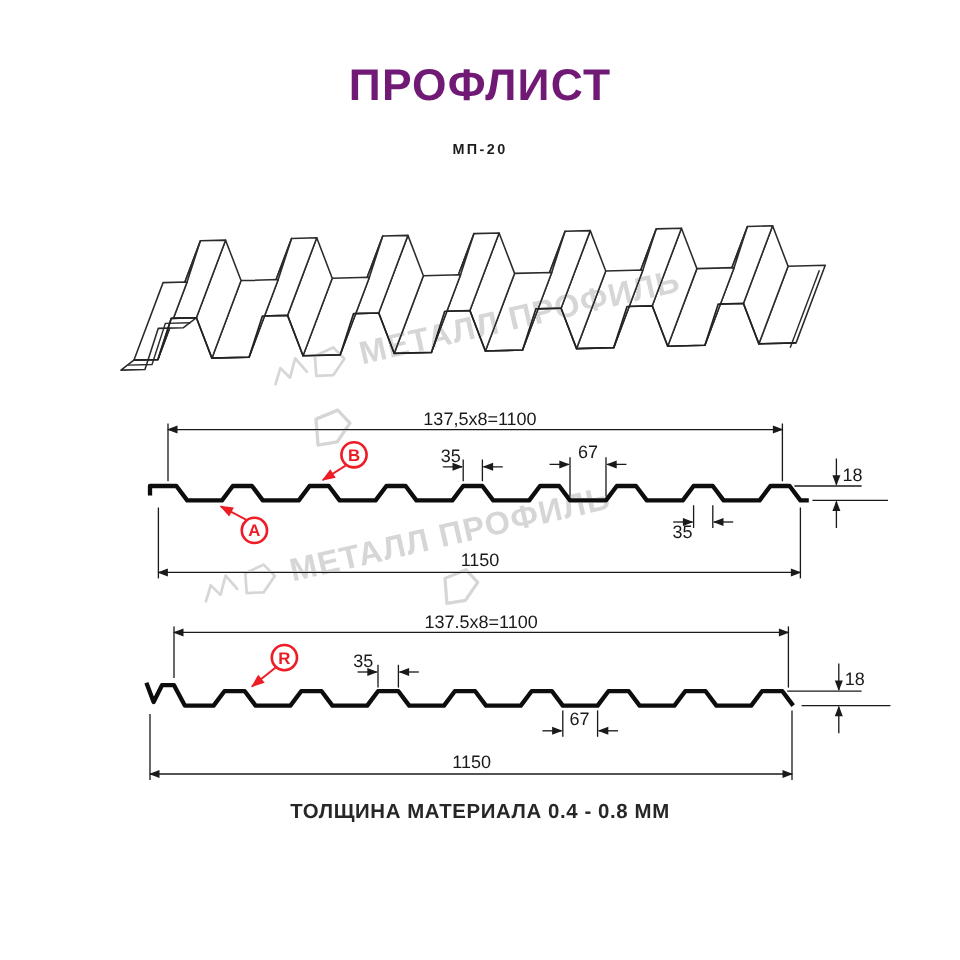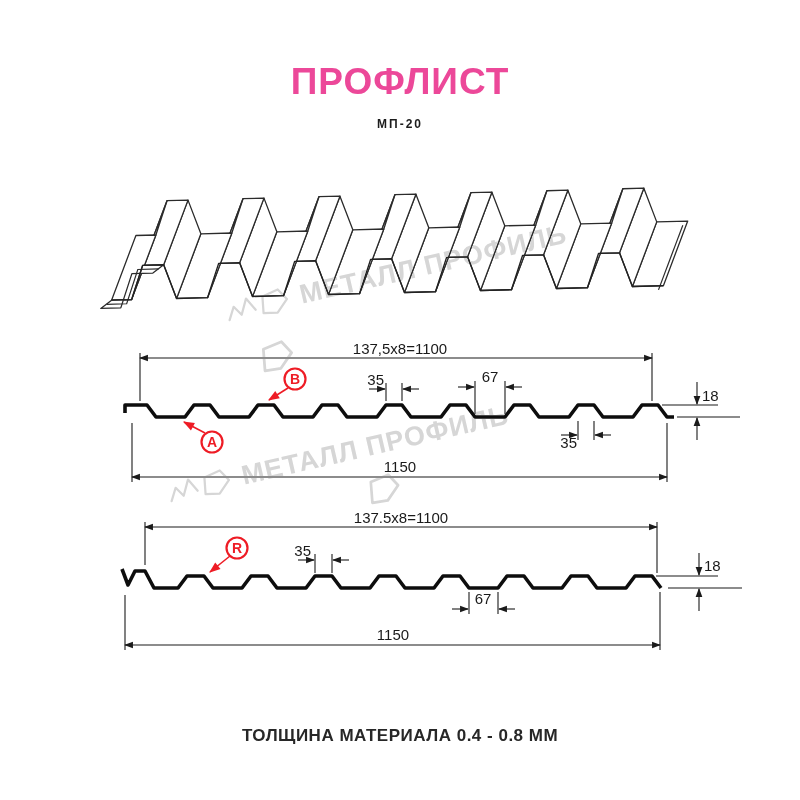--- a/index.html
+++ b/index.html
@@ -1,22 +1,22 @@
 <!DOCTYPE html>
 <html><head>
 <meta charset="utf-8">
 <style>
   html,body{margin:0;padding:0;background:#fff;}
   .page{position:relative;width:800px;height:800px;background:#ffffff;overflow:hidden;
         font-family:"Liberation Sans",sans-serif;}
-  .title{position:absolute;top:61px;left:0;width:100%;text-align:center;
-         font-weight:800;font-size:37px;letter-spacing:1px;color:#ec4899;}
+  .title{position:absolute;top:50px;left:0;width:100%;text-align:center;
+         font-weight:800;font-size:37px;letter-spacing:1px;color:#701a75;}
   .subtitle{position:absolute;top:117px;left:0;width:100%;text-align:center;
             font-weight:600;font-size:12px;letter-spacing:2px;color:#1c1c1c;}
-  .footer-note{position:absolute;top:726px;left:0;width:100%;text-align:center;
+  .footer-note{position:absolute;top:667px;left:0;width:100%;text-align:center;
                font-weight:600;font-size:17px;letter-spacing:.5px;color:#272727;}
   svg.layer{position:absolute;left:0;}
   #sheet3d{position:absolute;left:98px;top:198px;transform:rotate(-1.5deg);
            transform-origin:20px 100%;}
   .wm{position:absolute;display:flex;align-items:center;gap:10px;z-index:10;
       mix-blend-mode:darken;pointer-events:none;}
   .wm-text{font-weight:700;font-size:27px;letter-spacing:1px;color:#d6d6d6;white-space:nowrap;}
   #wm1{left:226px;top:297px;transform:rotate(-13deg);transform-origin:0 50%;}
   #wm2{left:168px;top:478px;transform:rotate(-13deg);transform-origin:0 50%;}
   .wm-stray{position:absolute;z-index:10;mix-blend-mode:darken;transform:rotate(-13deg);}

